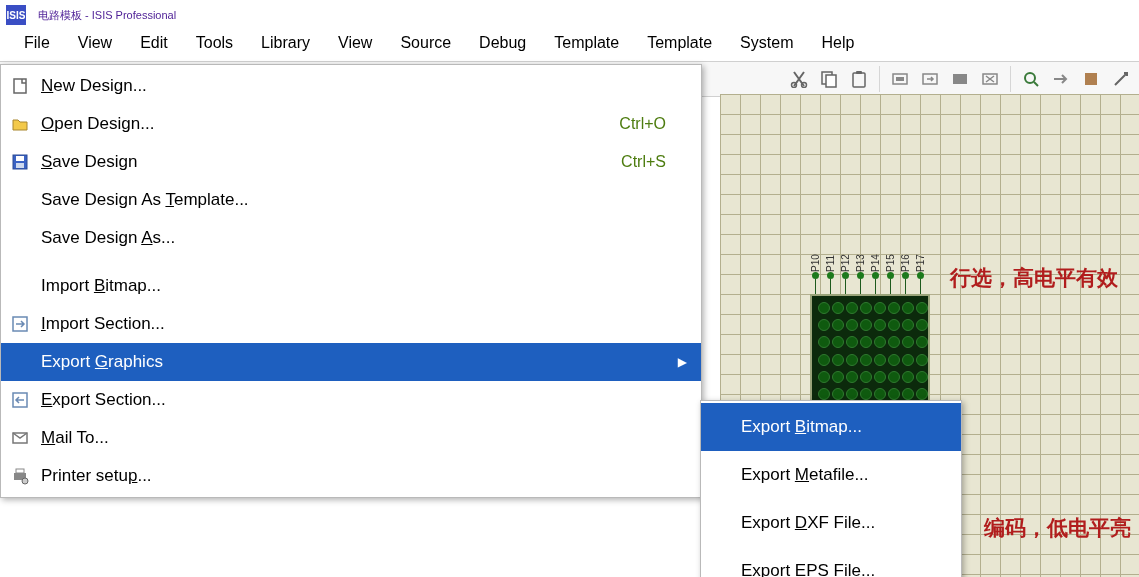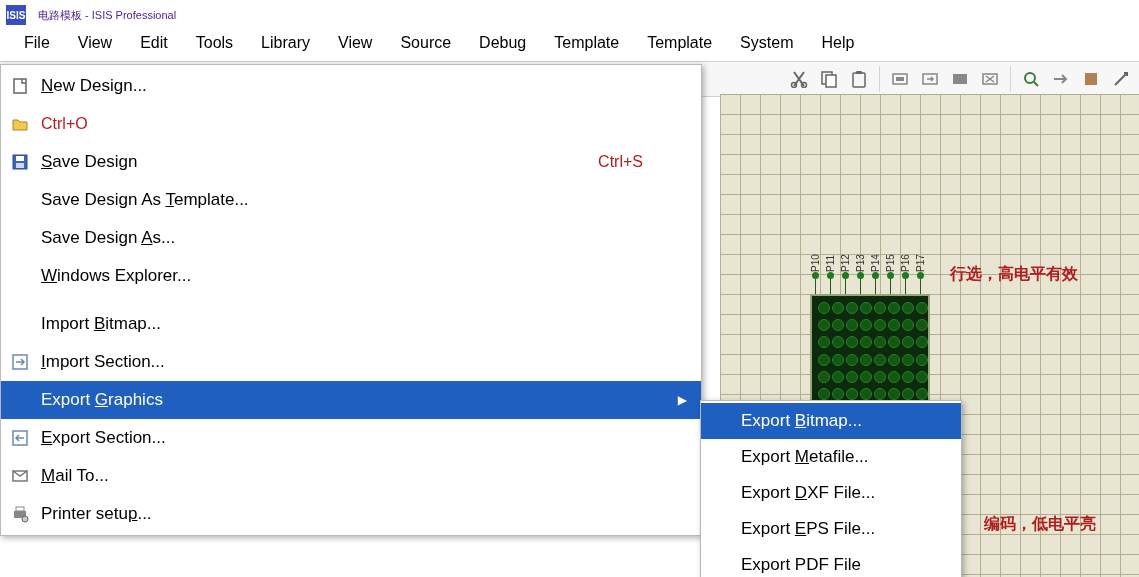--- a/index.html
+++ b/index.html
@@ -19,32 +19,32 @@
       linear-gradient(#b3af8e 1px,transparent 1px),
       linear-gradient(90deg,#b3af8e 1px,transparent 1px);
     background-size:20px 20px;}
   .canvas .matrix{position:absolute;left:90px;top:200px;width:120px;height:115px;background:#0c2a0c;border-top:2px solid #9aa47a;border-left:2px solid #9aa47a;box-shadow:inset -2px -2px 0 #9aa47a;padding:6px 6px;box-sizing:border-box;display:grid;grid-template-columns:repeat(8,1fr);grid-template-rows:repeat(6,1fr);gap:2px}
   .canvas .matrix .dot{width:10px;height:10px;border-radius:50%;background:#0f5a0f;border:1px solid #2f7a2f}
   .pins{position:absolute;left:90px;top:150px;display:flex;gap:5px}
   .pin{width:10px;display:flex;flex-direction:column;align-items:center}
   .pin .stem{width:1px;height:50px;background:#1d5a1d}
   .pin .pad{width:7px;height:7px;background:#1d7a1d;border-radius:50%}
   .pin .lbl{font-size:10px;color:#333;writing-mode:vertical-rl;transform:rotate(180deg);height:28px}
-  .annot{position:absolute;color:#b11d1d;font-size:16px;font-weight:bold;white-space:nowrap}
+  .annot{position:absolute;color:#b11d1d;font-size:21px;font-weight:bold;white-space:nowrap}
   .dropdown{position:absolute;left:0;top:64px;width:700px;background:#fff;box-shadow:2px 2px 6px rgba(0,0,0,.3);border:1px solid #b9b9b9;padding:2px 0}
   .drow{display:flex;align-items:center;height:38px;padding:0 18px 0 40px;font-size:17px;position:relative;cursor:default}
   .drow .icon{position:absolute;left:8px;width:22px;display:flex;justify-content:center;color:#555}
   .drow .lbl{flex:1}
   .drow .lbl u{text-decoration:underline}
-  .drow .shortcut{color:#b91c1c;font-size:16px;margin-right:40px}
+  .drow .shortcut{color:#4d7c0f;font-size:16px;margin-right:17px}
   .drow .arrow{position:absolute;right:14px;font-size:12px}
   .drow.sel{background:#1e5fbf;color:#fff}
   .drow.sel .arrow{color:#fff}
   .subdropdown{position:absolute;left:700px;top:400px;width:260px;background:#fff;border:1px solid #b9b9b9;box-shadow:2px 2px 6px rgba(0,0,0,.3);padding:2px 0}
-  .subdropdown .drow{height:36px;padding-right:20px}
+  .subdropdown .drow{height:48px;padding-right:20px}
   svg{display:block}
 </style>
 </head>
 <body>
 <div class="window">
 
   <div class="titlebar">
     <div class="appicon">ISIS</div>
     <div class="title">电路模板 - ISIS Professional</div>
   </div>
@@ -243,42 +243,40 @@
           </svg>
         </span>
       <span class="lbl"><u>N</u>ew Design...</span>
     </div>
     <div class="drow">
       <span class="icon">
           <svg width="18" height="18">
             <path d="M2 5 h5 l2 2 h7 v8 h-14z" fill="#f3c94a" stroke="#a8862e" stroke-width="1"></path>
           </svg>
         </span>
+      <span class="lbl"><u>O</u>pen Design...</span>
       <span class="shortcut">Ctrl+O</span>
     </div>
     <div class="drow">
       <span class="icon">
           <svg width="18" height="18">
             <rect x="2" y="2" width="14" height="14" fill="#3a62c4" stroke="#2a4a94"></rect>
             <rect x="5" y="3" width="8" height="5" fill="#fff"></rect>
             <rect x="5" y="10" width="8" height="5" fill="#cdd9ef"></rect>
           </svg>
         </span>
       <span class="lbl"><u>S</u>ave Design</span>
       <span class="shortcut">Ctrl+S</span>
     </div>
     <div class="drow">
       <span class="lbl">Save Design As <u>T</u>emplate...</span>
     </div>
     <div class="drow">
       <span class="lbl">Save Design <u>A</u>s...</span>
     </div>
-    <div class="drow">
-      <span class="lbl"><u>W</u>indows Explorer...</span>
-    </div>
 
     <div class="drow" style="margin-top:10px">
       <span class="lbl">Import <u>B</u>itmap...</span>
     </div>
     <div class="drow">
       <span class="icon">
           <svg width="18" height="18">
             <rect x="2" y="2" width="14" height="14" fill="none" stroke="#6a8ab4" stroke-width="1.5"></rect>
             <path d="M5 9 h8 M10 6 l3 3 -3 3" fill="none" stroke="#6a8ab4" stroke-width="1.5"></path>
           </svg>

